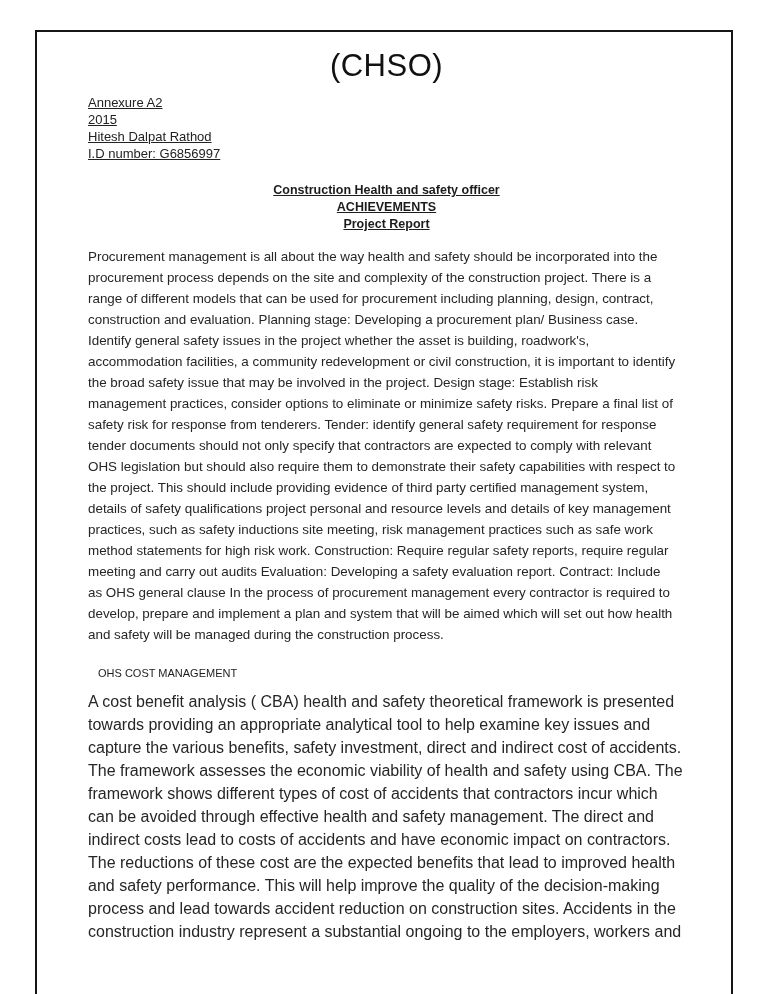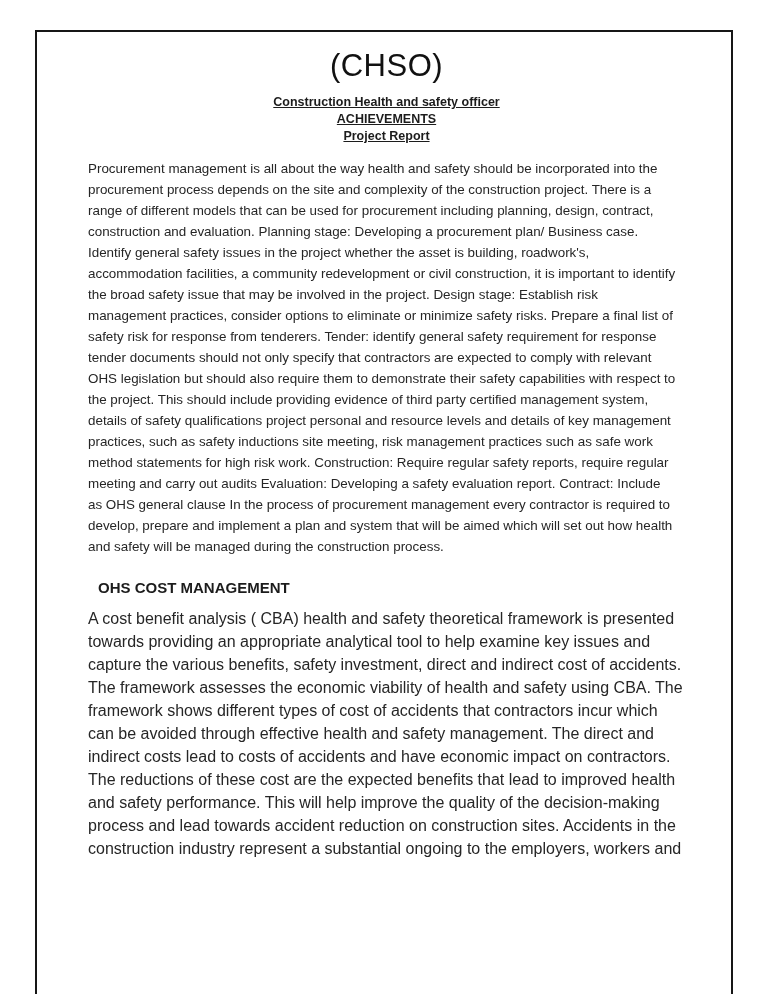--- a/index.html
+++ b/index.html
@@ -65,41 +65,47 @@
     color: #1c1c1c;
   }
   .body-para-1 {
     font-size: 13.4px;
     line-height: 21px;
     margin: 13px 8px 0 0;
     max-width: 594px;
     color: #262626;
   }
   .heading-ohs {
-    font-size: 15px;
-    font-weight: 700;
+    font-size: 11px;
+    font-weight: 400;
     margin: 22px 0 0 10px;
     color: #1c1c1c;
   }
   .body-para-2 {
     font-size: 16px;
     line-height: 23px;
     margin: 11px 0 0 0;
     max-width: 600px;
     color: #262626;
   }
 </style>
 </head>
 <body>
 
 <div class="page-frame">
   <div class="content">
 
     <h1 class="doc-title">(CHSO)</h1>
 
+    <div class="meta-block">
+      <div class="meta-line">Annexure A2</div>
+      <div class="meta-line">2015</div>
+      <div class="meta-line">Hitesh Dalpat Rathod</div>
+      <div class="meta-line">I.D number: G6856997</div>
+    </div>
 
     <div class="center-block">
       <div class="center-line">Construction Health and safety officer</div>
       <div class="center-line">ACHIEVEMENTS</div>
       <div class="center-line">Project Report</div>
     </div>
 
 
     <p class="body-para-1">Procurement management is all about the way health and safety should be incorporated into the procurement process depends on the site and complexity of the construction project. There is a range of different models that can be used for procurement including planning, design, contract, construction and evaluation. Planning stage: Developing a procurement plan/ Business case. Identify general safety issues in the project whether the asset is building, roadwork's, accommodation facilities, a community redevelopment or civil construction, it is important to identify the broad safety issue that may be involved in the project. Design stage: Establish risk management practices, consider options to eliminate or minimize safety risks. Prepare a final list of safety risk for response from tenderers. Tender: identify general safety requirement for response tender documents should not only specify that contractors are expected to comply with relevant OHS legislation but should also require them to demonstrate their safety capabilities with respect to the project. This should include providing evidence of third party certified management system, details of safety qualifications project personal and resource levels and details of key management practices, such as safety inductions site meeting, risk management practices such as safe work method statements for high risk work. Construction: Require regular safety reports, require regular meeting and carry out audits Evaluation: Developing a safety evaluation report. Contract: Include as OHS general clause In the process of procurement management every contractor is required to develop, prepare and implement a plan and system that will be aimed which will set out how health and safety will be managed during the construction process.</p>
 

